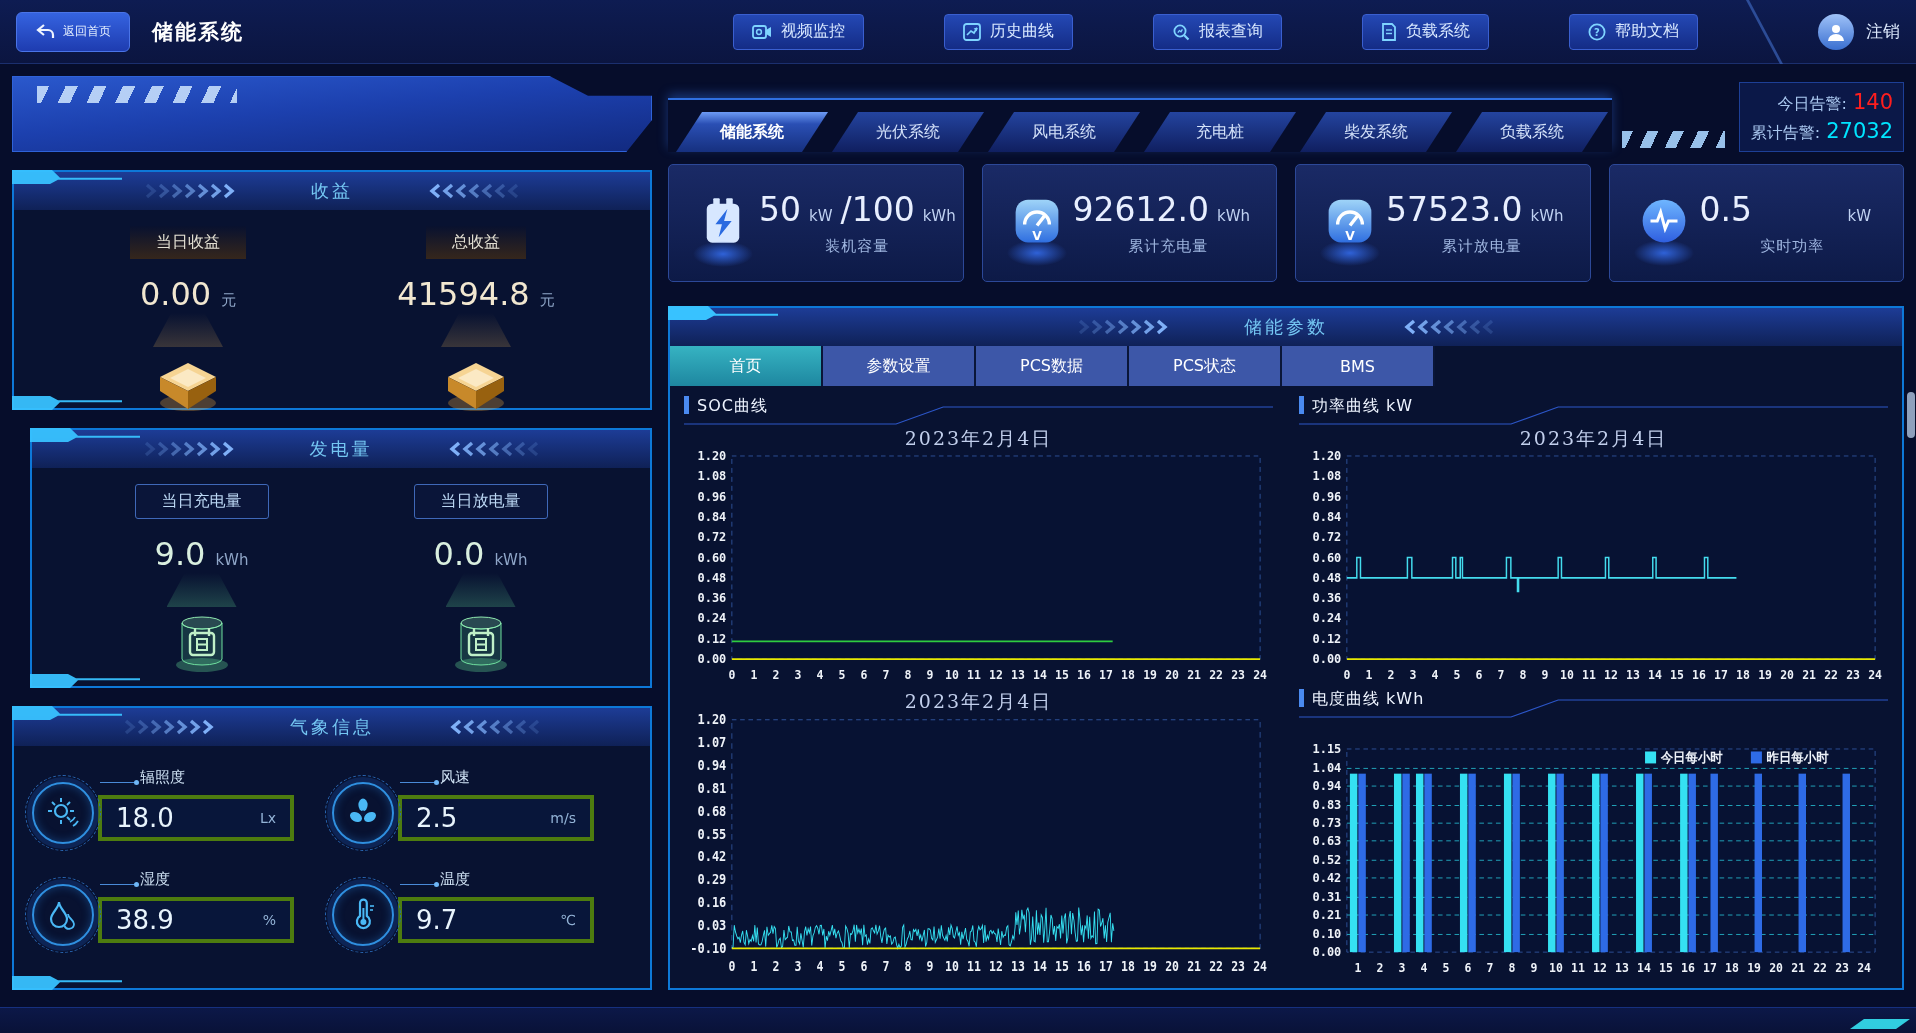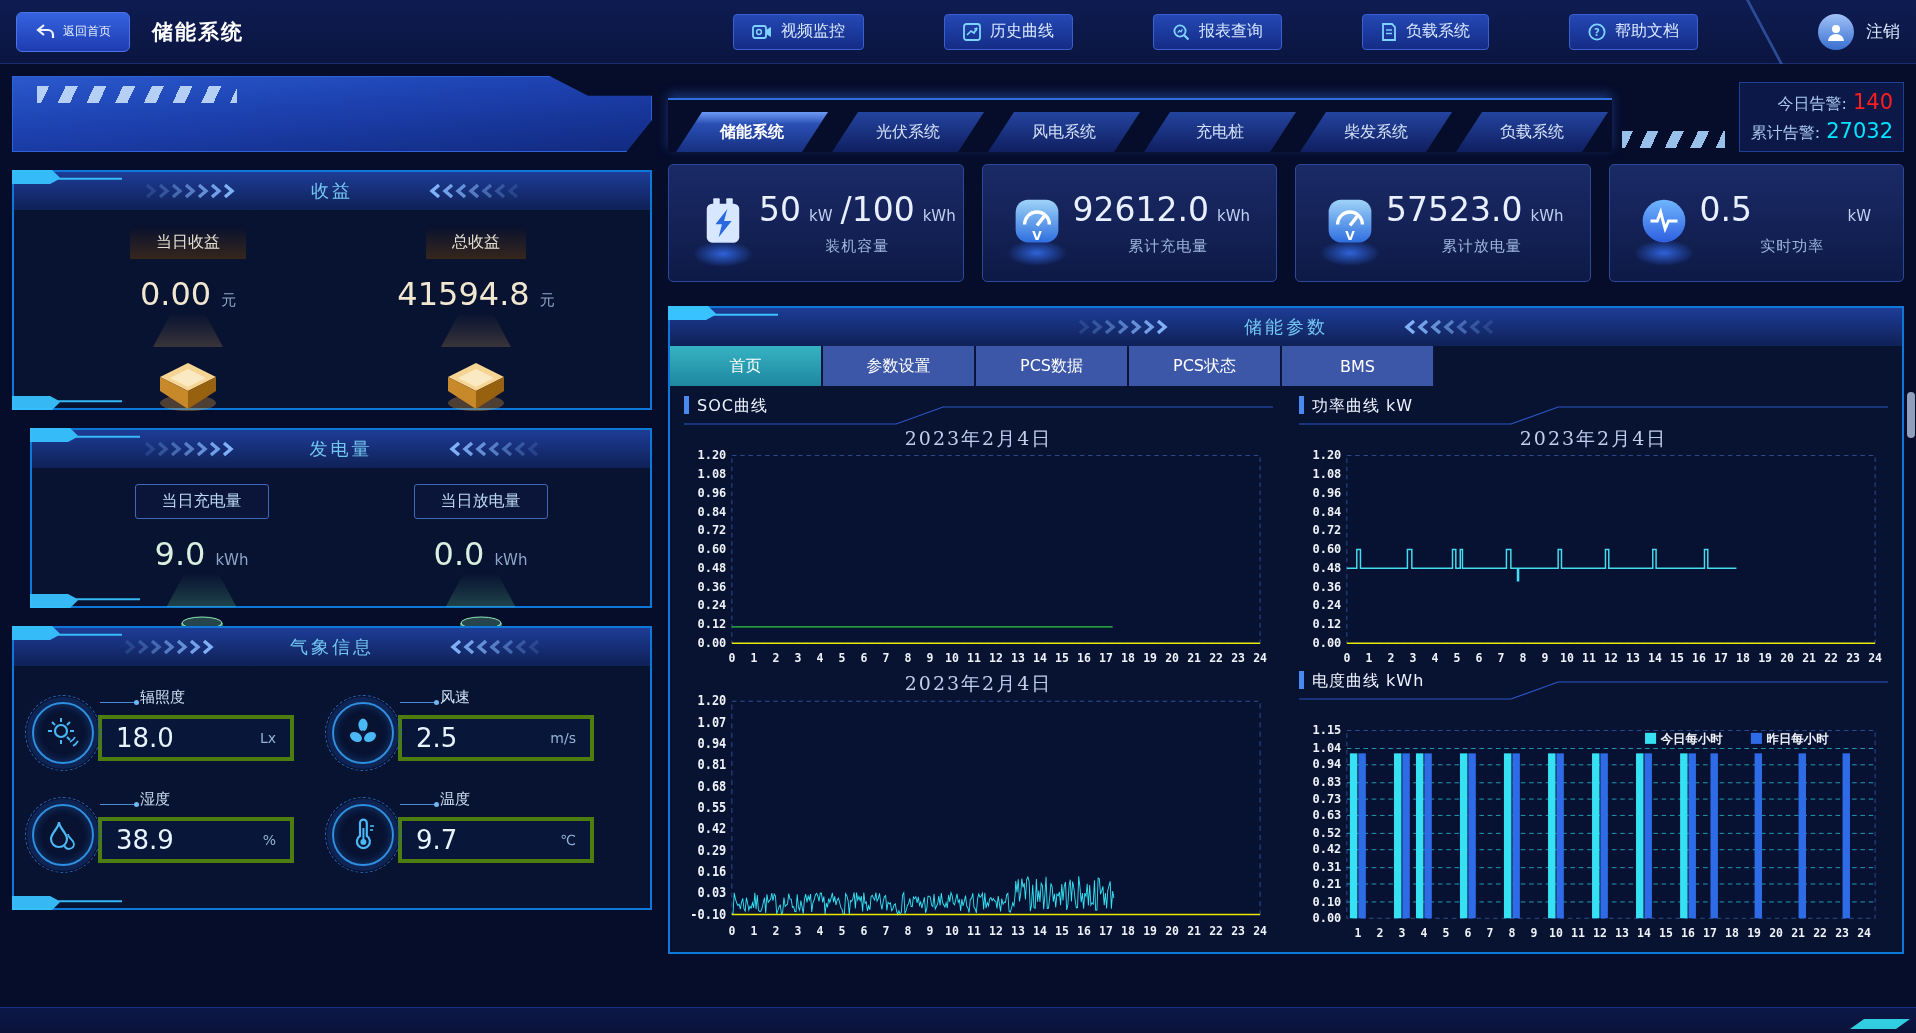--- a/index.html
+++ b/index.html
@@ -294,21 +294,21 @@
                 <polygon points="36,8 64,22 36,36 8,22" fill="#f6d493"></polygon>
                 <polygon points="8,22 36,36 36,54 8,36" fill="#c8892a"></polygon>
                 <polygon points="64,22 36,36 36,54 64,36" fill="#98610f"></polygon>
                 <polygon points="36,14 54,23 36,32 18,23" fill="#fbe9c4"></polygon>
               </svg>
           </div>
         </div>
       </div>
     </div>
 
-    <div class="panel" style="height:180px;margin-left:18px;">
+    <div class="panel" style="height:260px;margin-left:18px;">
       <div class="c-tl"></div>
       <div class="c-bl"></div>
       <div class="panel-header">
         <svg class="chev" width="96" height="16" viewBox="0 0 96 16">
             <g stroke="#7fb0f8" stroke-width="3.4" fill="none">
               <path d="M2 2 l7 6 l-7 6" opacity=".18"></path>
               <path d="M15 2 l7 6 l-7 6" opacity=".3"></path>
               <path d="M28 2 l7 6 l-7 6" opacity=".45"></path>
               <path d="M41 2 l7 6 l-7 6" opacity=".6"></path>
               <path d="M54 2 l7 6 l-7 6" opacity=".75"></path>

